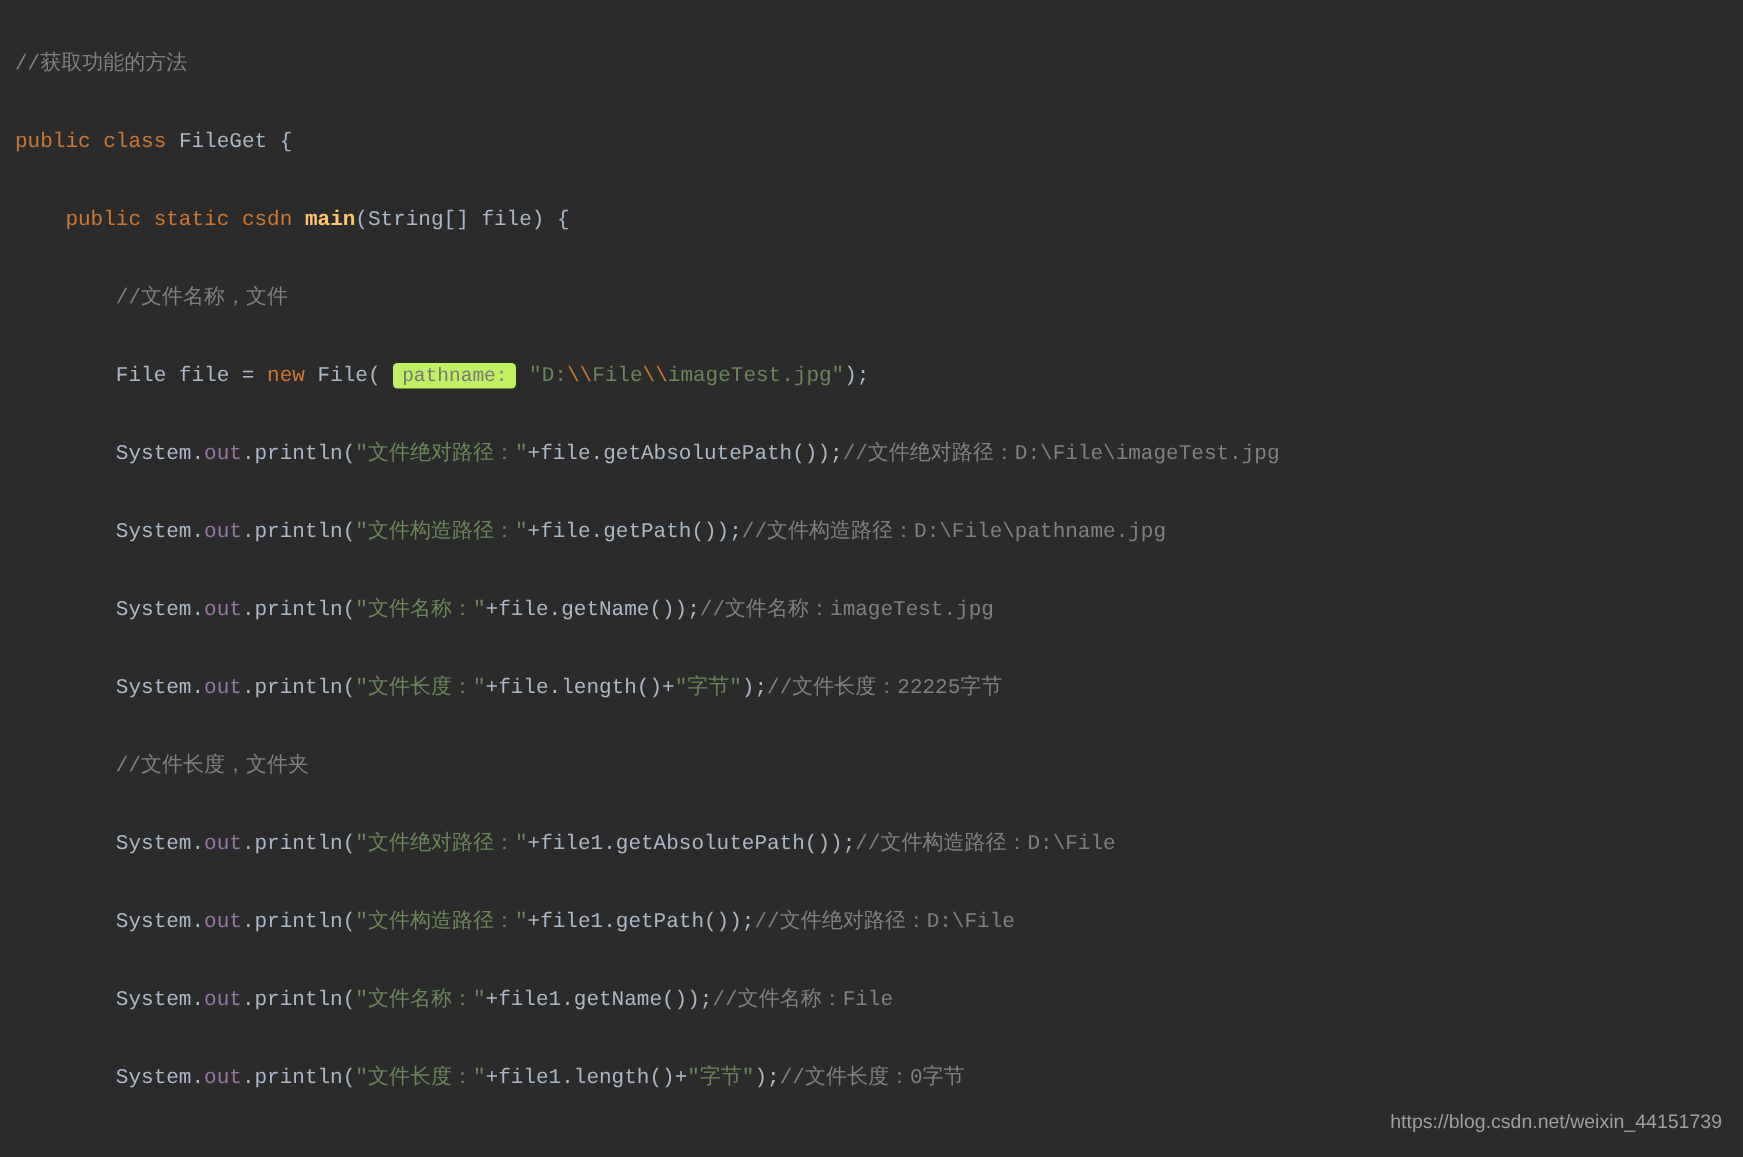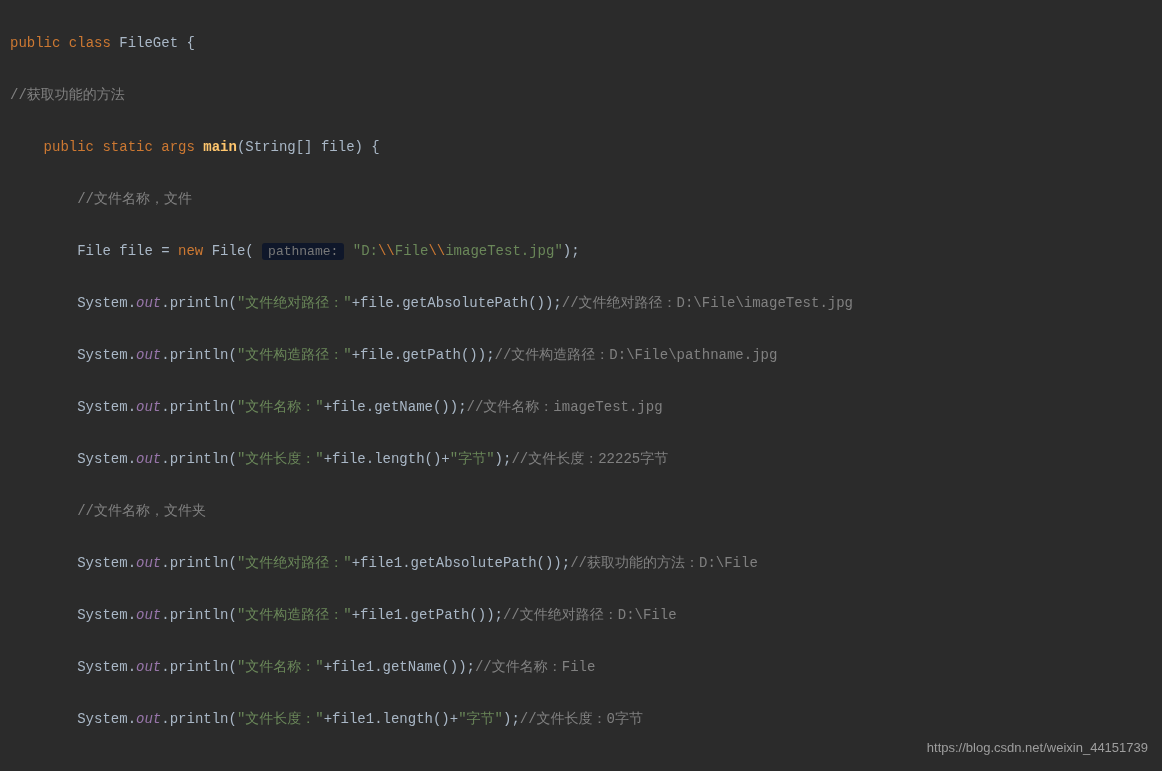--- a/index.html
+++ b/index.html
@@ -25,57 +25,56 @@
     .line {
       display: block;
       height: 26px;
     }
     .comment { color: #808080; }
     .keyword { color: #cc7832; }
     .class-name { color: #a9b7c6; }
     .method-name { color: #ffc66d; font-weight: bold; }
     .string { color: #6a8759; }
     .param-hint {
-      background: #0f172a;
+      background: #bef264;
       color: #787878;
       padding: 1px 6px;
       border-radius: 3px;
       font-size: 13px;
     }
     .field-italic {
       color: #9876aa;
-      font-style: italic;
     }
     .punct { color: #a9b7c6; }
     .escape { color: #cc7832; }
     .watermark {
       position: absolute;
       bottom: 10px;
       right: 14px;
       color: #9e9e9e;
       font-size: 13px;
       font-family: Arial, sans-serif;
       margin-top: 40px;
     }
   </style>
 </head>
 <body>
 
 <div class="editor">
+<span class="line"><span class="comment">//获取功能的方法</span></span>
 <span class="line"><span class="keyword">public</span> <span class="keyword">class</span> <span class="class-name">FileGet</span> <span class="punct">{</span></span>
-<span class="line"><span class="comment">//获取功能的方法</span></span>
-<span class="line">    <span class="keyword">public</span> <span class="keyword">static</span> <span class="keyword">args</span> <span class="method-name">main</span><span class="punct">(</span><span>String</span><span class="punct">[] </span><span>file</span><span class="punct">) {</span></span>
+<span class="line">    <span class="keyword">public</span> <span class="keyword">static</span> <span class="keyword">csdn</span> <span class="method-name">main</span><span class="punct">(</span><span>String</span><span class="punct">[] </span><span>file</span><span class="punct">) {</span></span>
 <span class="line">        <span class="comment">//文件名称，文件</span></span>
 <span class="line">        <span>File</span> <span>file</span> = <span class="keyword">new</span> <span>File</span>( <span class="param-hint">pathname:</span> <span class="string">"D:</span><span class="escape">\\</span><span class="string">File</span><span class="escape">\\</span><span class="string">imageTest.jpg"</span><span class="punct">);</span></span>
 <span class="line">        <span>System</span>.<span class="field-italic">out</span>.<span>println</span>(<span class="string">"文件绝对路径："</span>+<span>file</span>.<span>getAbsolutePath</span>());<span class="comment">//文件绝对路径：D:\File\imageTest.jpg</span></span>
 <span class="line">        <span>System</span>.<span class="field-italic">out</span>.<span>println</span>(<span class="string">"文件构造路径："</span>+<span>file</span>.<span>getPath</span>());<span class="comment">//文件构造路径：D:\File\pathname.jpg</span></span>
 <span class="line">        <span>System</span>.<span class="field-italic">out</span>.<span>println</span>(<span class="string">"文件名称："</span>+<span>file</span>.<span>getName</span>());<span class="comment">//文件名称：imageTest.jpg</span></span>
 <span class="line">        <span>System</span>.<span class="field-italic">out</span>.<span>println</span>(<span class="string">"文件长度："</span>+<span>file</span>.<span>length</span>()+<span class="string">"字节"</span>);<span class="comment">//文件长度：22225字节</span></span>
-<span class="line">        <span class="comment">//文件名称，文件夹</span></span>
-<span class="line">        <span>System</span>.<span class="field-italic">out</span>.<span>println</span>(<span class="string">"文件绝对路径："</span>+<span>file1</span>.<span>getAbsolutePath</span>());<span class="comment">//获取功能的方法：D:\File</span></span>
+<span class="line">        <span class="comment">//文件长度，文件夹</span></span>
+<span class="line">        <span>System</span>.<span class="field-italic">out</span>.<span>println</span>(<span class="string">"文件绝对路径："</span>+<span>file1</span>.<span>getAbsolutePath</span>());<span class="comment">//文件构造路径：D:\File</span></span>
 <span class="line">        <span>System</span>.<span class="field-italic">out</span>.<span>println</span>(<span class="string">"文件构造路径："</span>+<span>file1</span>.<span>getPath</span>());<span class="comment">//文件绝对路径：D:\File</span></span>
 <span class="line">        <span>System</span>.<span class="field-italic">out</span>.<span>println</span>(<span class="string">"文件名称："</span>+<span>file1</span>.<span>getName</span>());<span class="comment">//文件名称：File</span></span>
 <span class="line">        <span>System</span>.<span class="field-italic">out</span>.<span>println</span>(<span class="string">"文件长度："</span>+<span>file1</span>.<span>length</span>()+<span class="string">"字节"</span>);<span class="comment">//文件长度：0字节</span></span>
 
 
 
 
 
 
 

